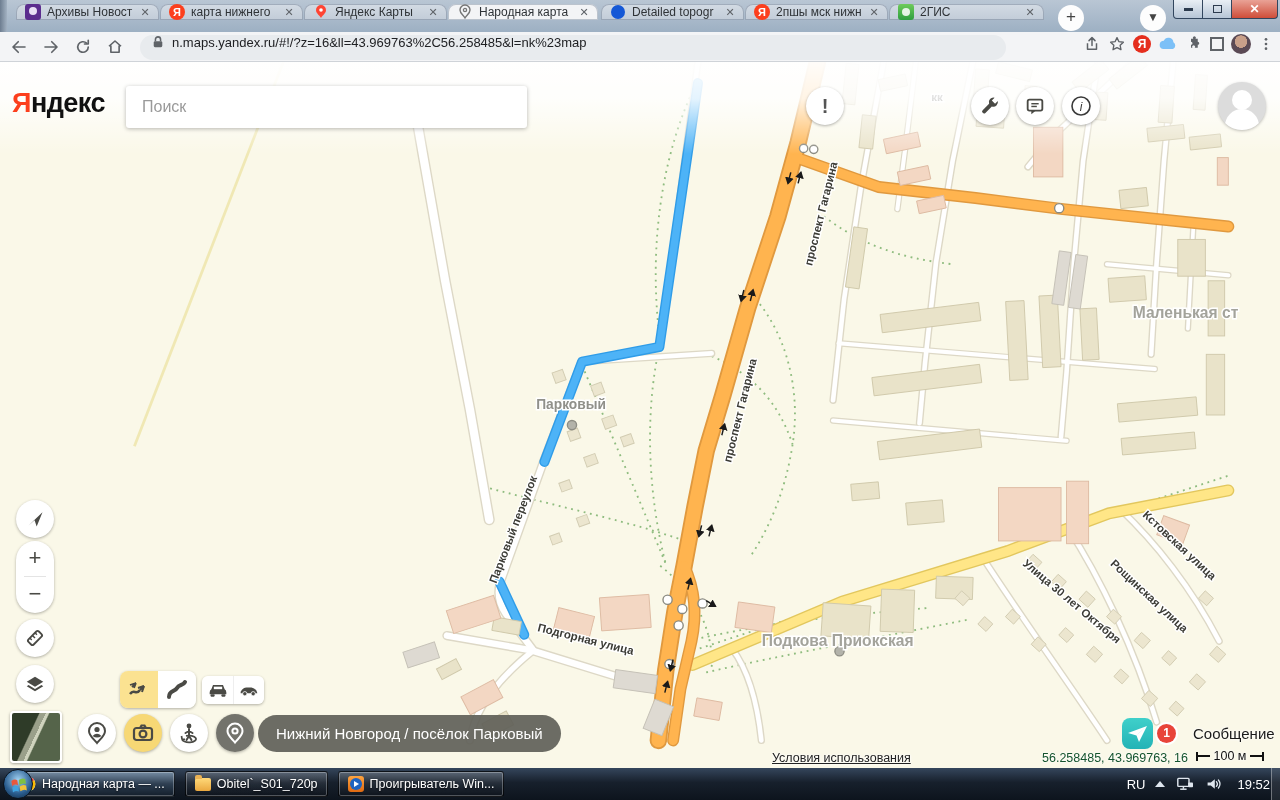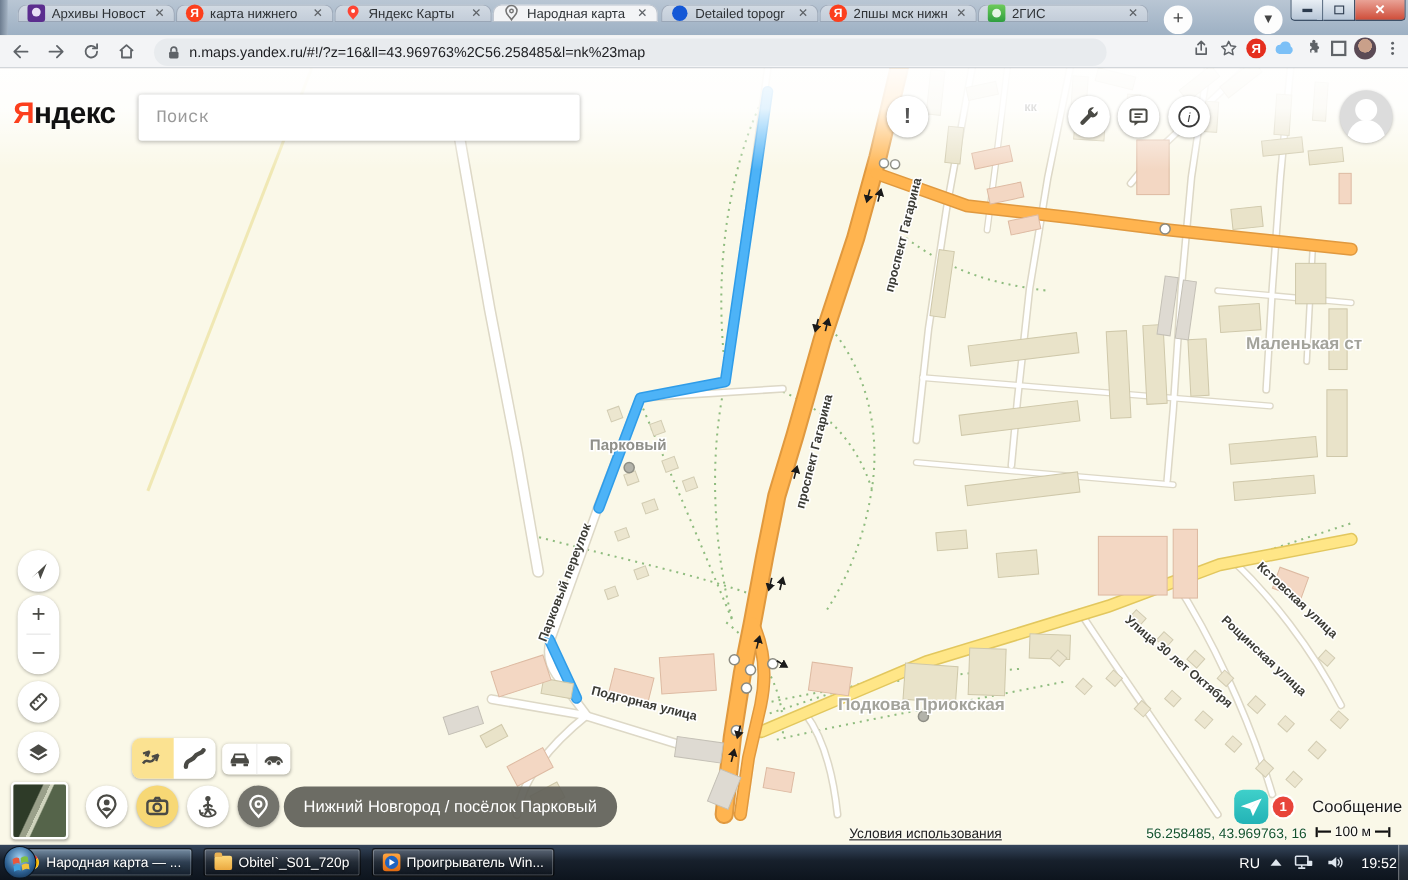--- a/index.html
+++ b/index.html
@@ -40,37 +40,37 @@
   .fav-purple::after{ content:""; position:absolute; left:4px; top:3px; width:8px; height:8px; border-radius:50%; background:#e8dff5; }
   .fav-yandex { background:#fc3f1d; border-radius:50%; color:#fff; font-weight:bold; font-size:11px; text-align:center; line-height:16px; }
   .fav-2gis { background:linear-gradient(#6ecb5a,#2e9e3f); border-radius:3px; }
   .fav-2gis::after{ content:""; position:absolute; left:4px; top:4px; width:8px; height:8px; border-radius:50%; background:#fff; opacity:.85; }
 
   
   .toolbar { position:absolute; top:32px; left:0; width:1280px; height:30px; background:#f3f4f6;
     border-bottom:1px solid #cfd3d8; display:flex; align-items:center; }
   .nav-ic { width:26px; height:26px; margin-left:6px; display:flex; align-items:center; justify-content:center; border-radius:13px; }
   .omnibox { position:absolute; left:140px; top:3px; width:866px; height:25px; border-radius:13px;
-    background:#e8ebee; display:flex; align-items:center; padding:0 12px; }
+    background:#e8ebee; display:flex; padding:0 12px; }
   .omnibox .url { font-size:13px; color:#202124; margin-left:8px; white-space:nowrap; }
   .tool-right { position:absolute; right:6px; top:2px; display:flex; align-items:center; gap:7px; }
   .ext-yandex { width:18px; height:18px; border-radius:50%; background:#e52e1e; color:#fff; font-size:12px; font-weight:bold; text-align:center; line-height:18px; }
   .ext-avatar { width:20px; height:20px; border-radius:50%; background:radial-gradient(circle at 50% 38%, #c9a08a 0 38%, #5b4a55 40% 100%); }
   .ext-square { width:14px; height:14px; border:2px solid #5f6368; }
 
   
   .map-wrap { position:absolute; top:62px; left:0; width:1280px; height:706px; }
   .map-header-fade { position:absolute; top:62px; left:0; width:1280px; height:92px; pointer-events:none;
     background:linear-gradient(rgba(255,255,255,.97) 0%, rgba(255,255,255,.85) 40%, rgba(255,255,255,0) 100%); }
   .logo { position:absolute; left:12px; top:88px; font-size:27px; font-weight:bold; letter-spacing:-.5px; color:#111; }
   .logo .ya { color:#fc3f1d; }
   .searchbox { position:absolute; left:126px; top:86px; width:401px; height:42px; background:#fff; border-radius:3px;
     box-shadow:0 1px 4px rgba(0,0,0,.28); }
   .searchbox input { width:100%; height:100%; border:none; outline:none; background:transparent;
-    font-size:16px; padding:0 16px; color:#222; font-family:Liberation Mono, monospace; }
+    font-size:16px; padding:0 16px; color:#222; font-family:Liberation Sans, sans-serif; }
   .searchbox input::placeholder { color:#9a9a9a; }
 
   .circle-btn { position:absolute; width:38px; height:38px; border-radius:50%; background:#fff;
     box-shadow:0 1px 3px rgba(0,0,0,.3); display:flex; align-items:center; justify-content:center; cursor:pointer; }
   .create-btn { position:absolute; left:858px; top:85px; width:98px; height:43px; border-radius:22px;
     background:linear-gradient(#fed83b,#fbc02d00) , #fdd125; background:#fdd32f;
     box-shadow:0 1px 3px rgba(0,0,0,.25); font-size:19px; color:#222; display:flex; align-items:center; justify-content:center; cursor:pointer; }
   .alert-btn { left:806px; top:87px; font-size:20px; font-weight:bold; color:#555; }
   .wrench-btn { left:971px; top:87px; }
   .chat-btn { left:1016px; top:87px; }

